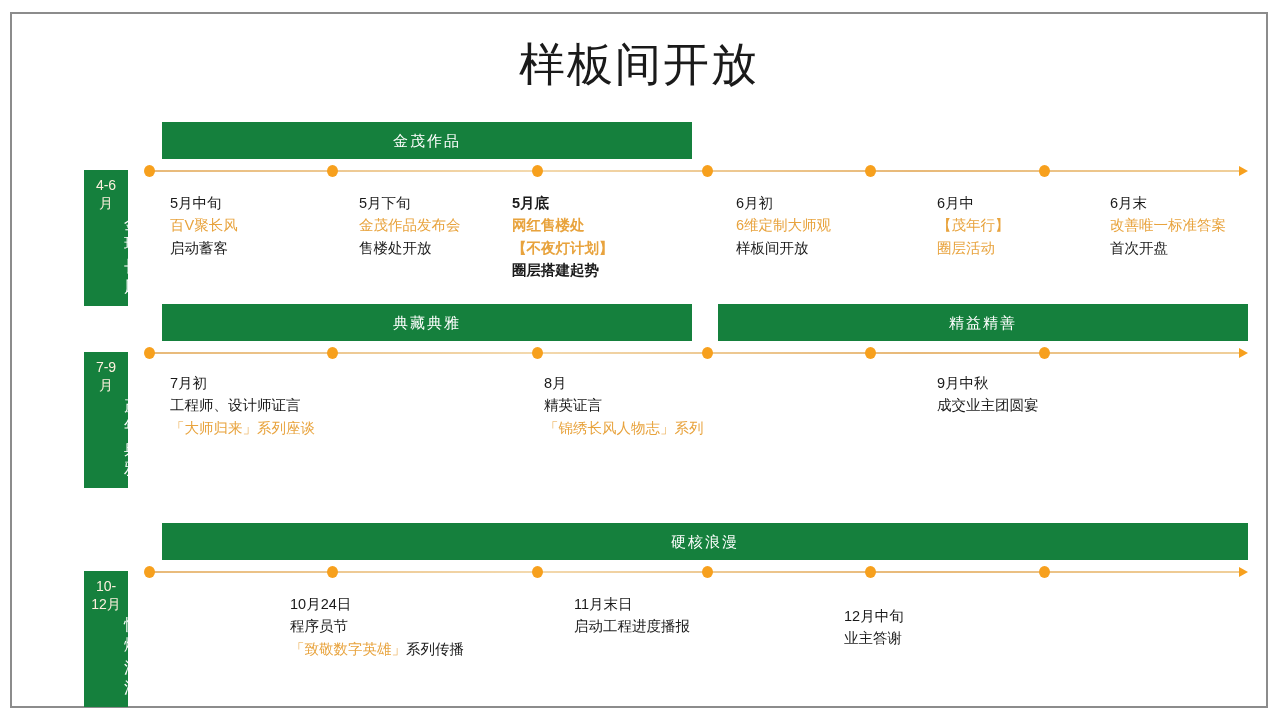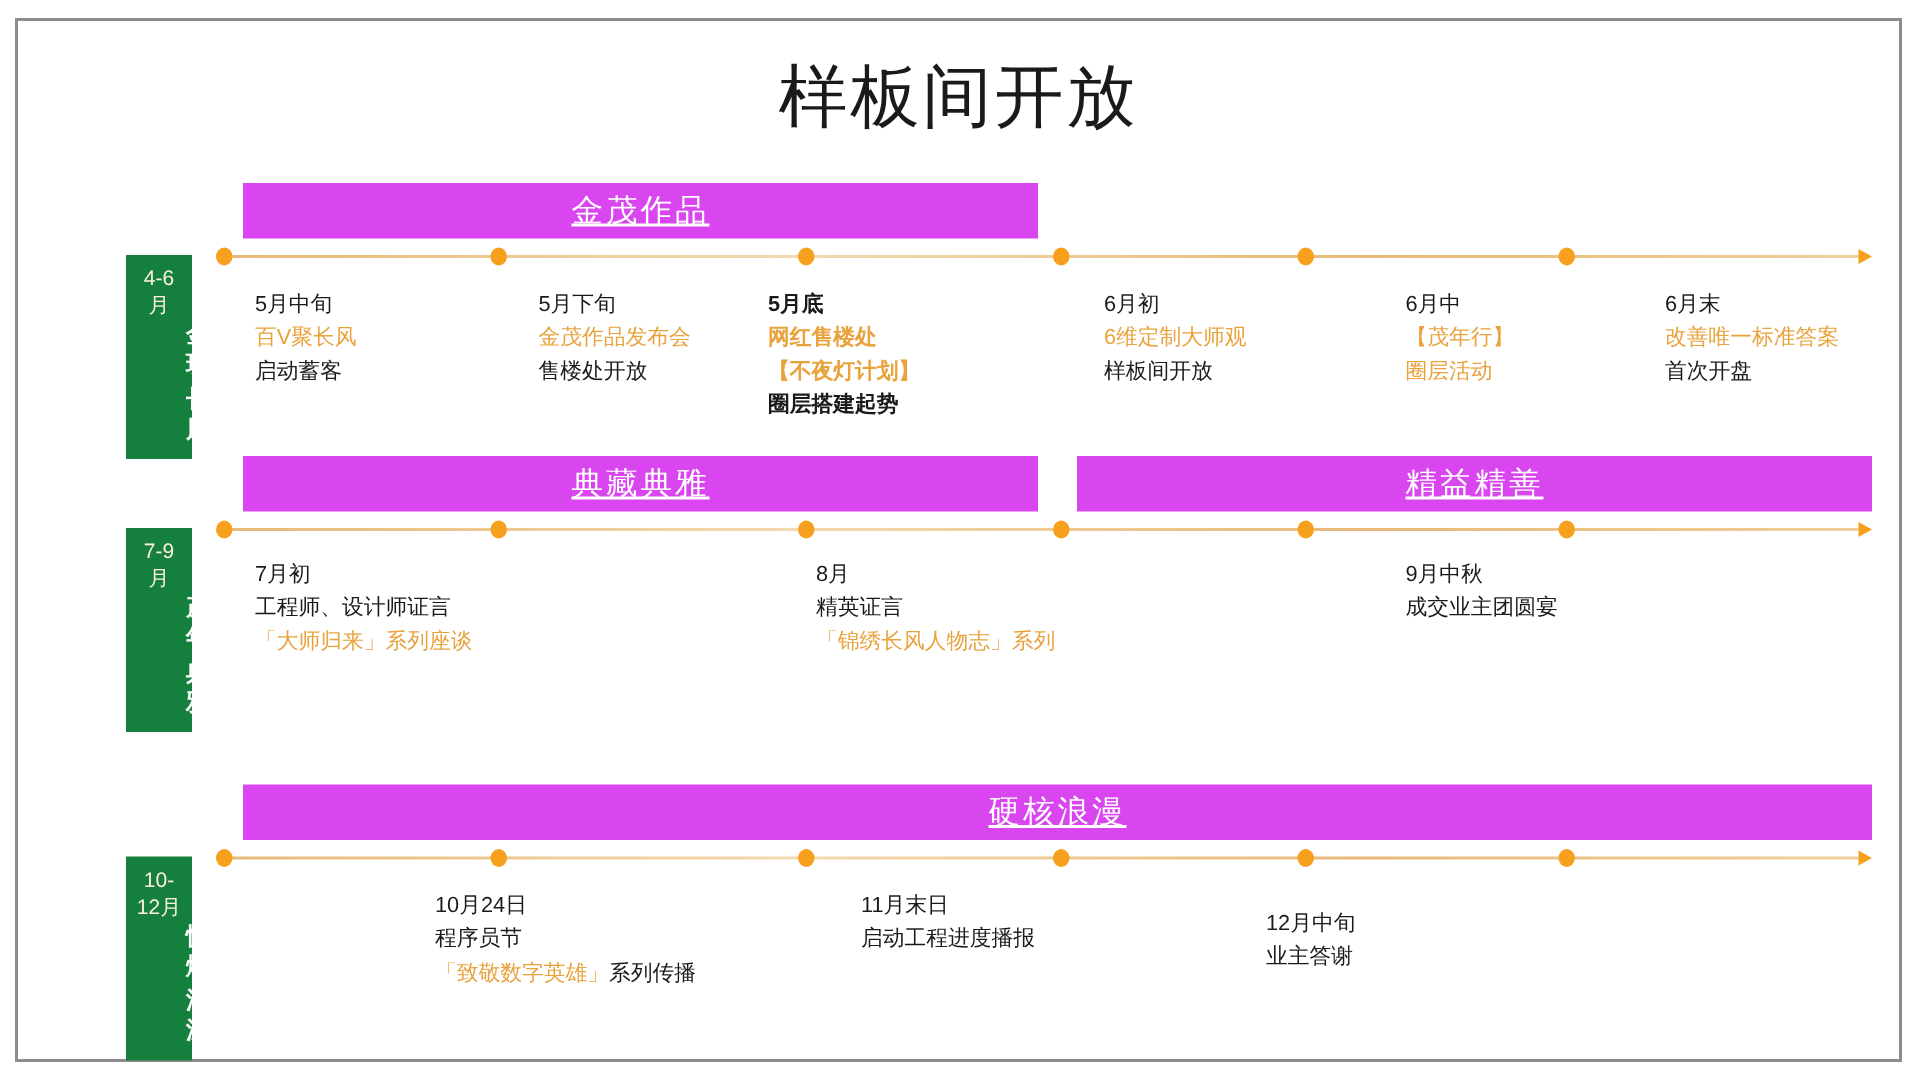--- a/index.html
+++ b/index.html
@@ -31,28 +31,27 @@
   
   .row { position: absolute; left: 0; width: 100%; }
   #row-0 { top: 108px; height: 160px; }
   #row-1 { top: 290px; height: 150px; }
   #row-2 { top: 478px; height: 170px; margin-top: 31px; }
 
   
   .banner {
     position: absolute;
     height: 37px;
-    background: #d946ef;
+    background: #15803d;
     color: #ffffff;
-    font-size: 21px;
+    font-size: 15px;
     line-height: 37px;
     text-align: center;
     letter-spacing: 2px;
     white-space: nowrap;
-    text-decoration: underline;
   }
   
   .axis {
     position: absolute;
     height: 2px;
     background: linear-gradient(to right, #e8b978 0%, #f3d9ae 35%, #e8b978 70%, #f0cf9a 100%);
   }
   .axis-arrow {
     position: absolute;
     width: 0; height: 0;
@@ -70,21 +69,21 @@
   .chip {
     position: absolute;
     width: 44px;
     background: #15803d;
     color: #ffffff;
     text-align: center;
     padding: 7px 0 9px 0;
     line-height: 1.26;
   }
   .chip .per { font-size: 14px; color: #fdf0de; display: block; }
-  .chip .nm  { font-size: 16px; font-weight: bold; display: block; margin-top: 2px; padding-left: 40px; }
+  .chip .nm  { font-size: 16px; font-weight: normal; display: block; margin-top: 2px; padding-left: 40px; }
 
   
   .event {
     position: absolute;
     font-size: 14.5px;
     line-height: 1.55;
     color: #1a1a1a;
     white-space: nowrap;
   }
   .event .ln { display: block; }

